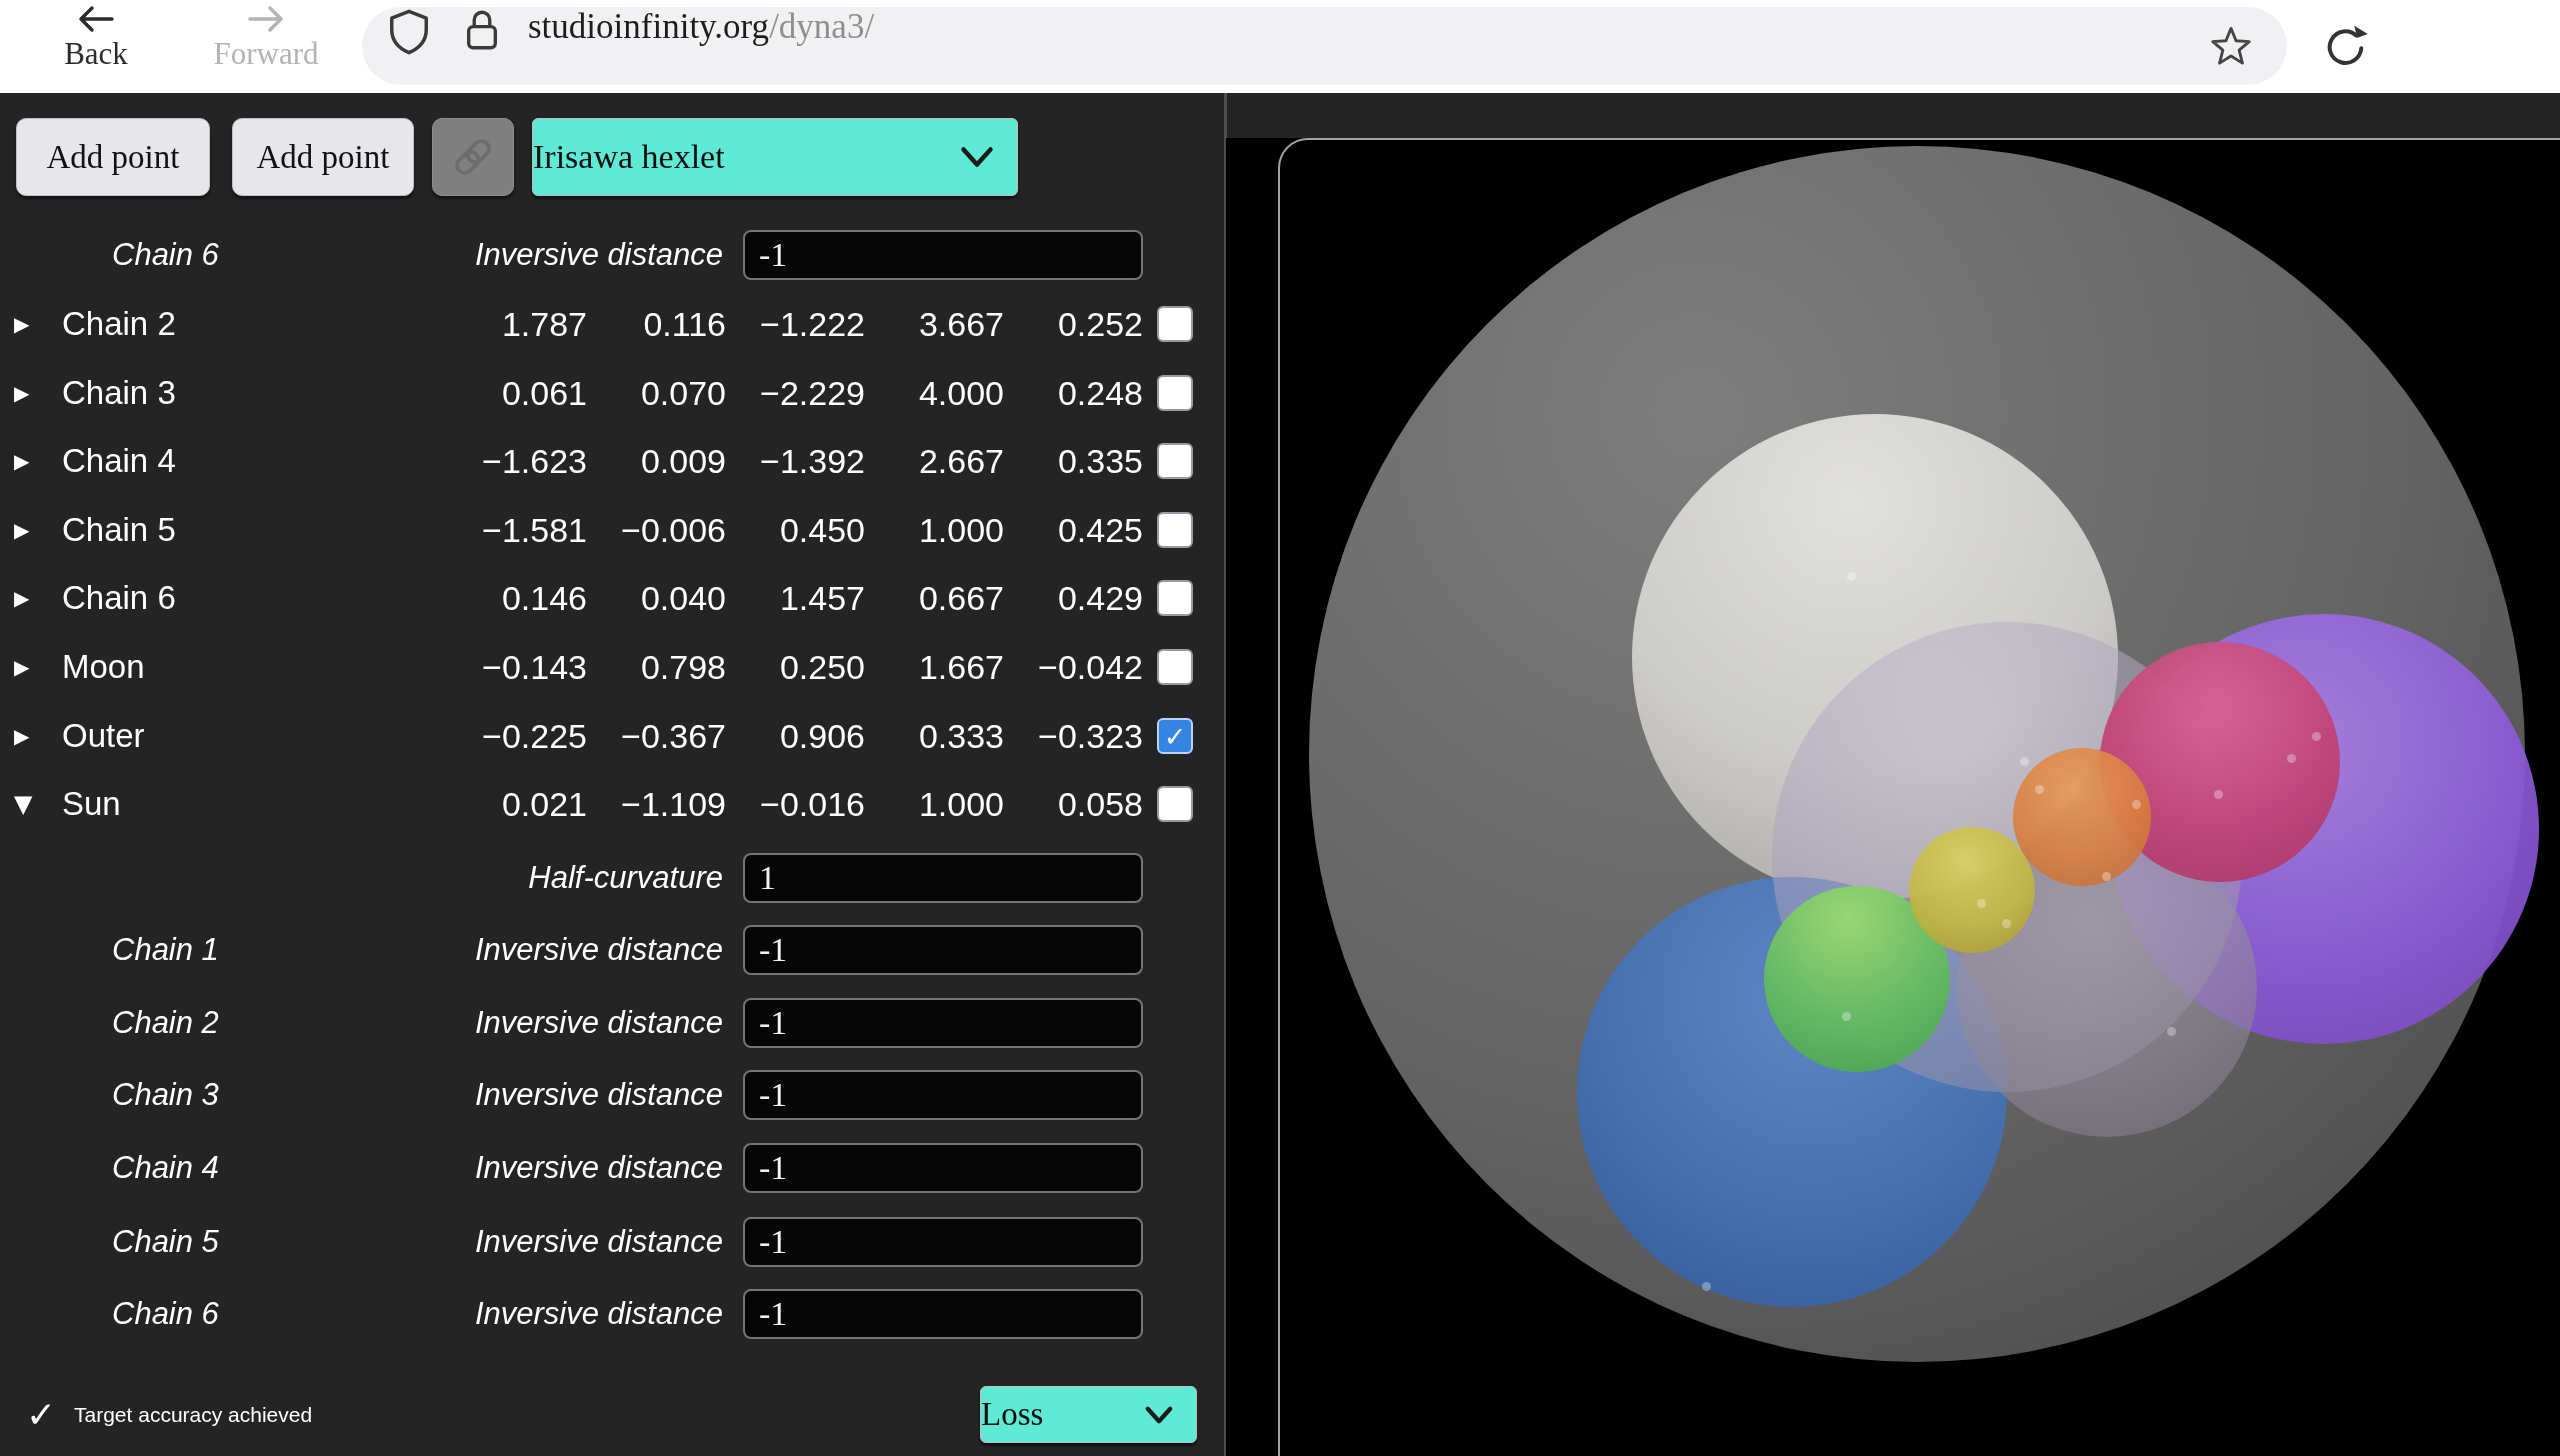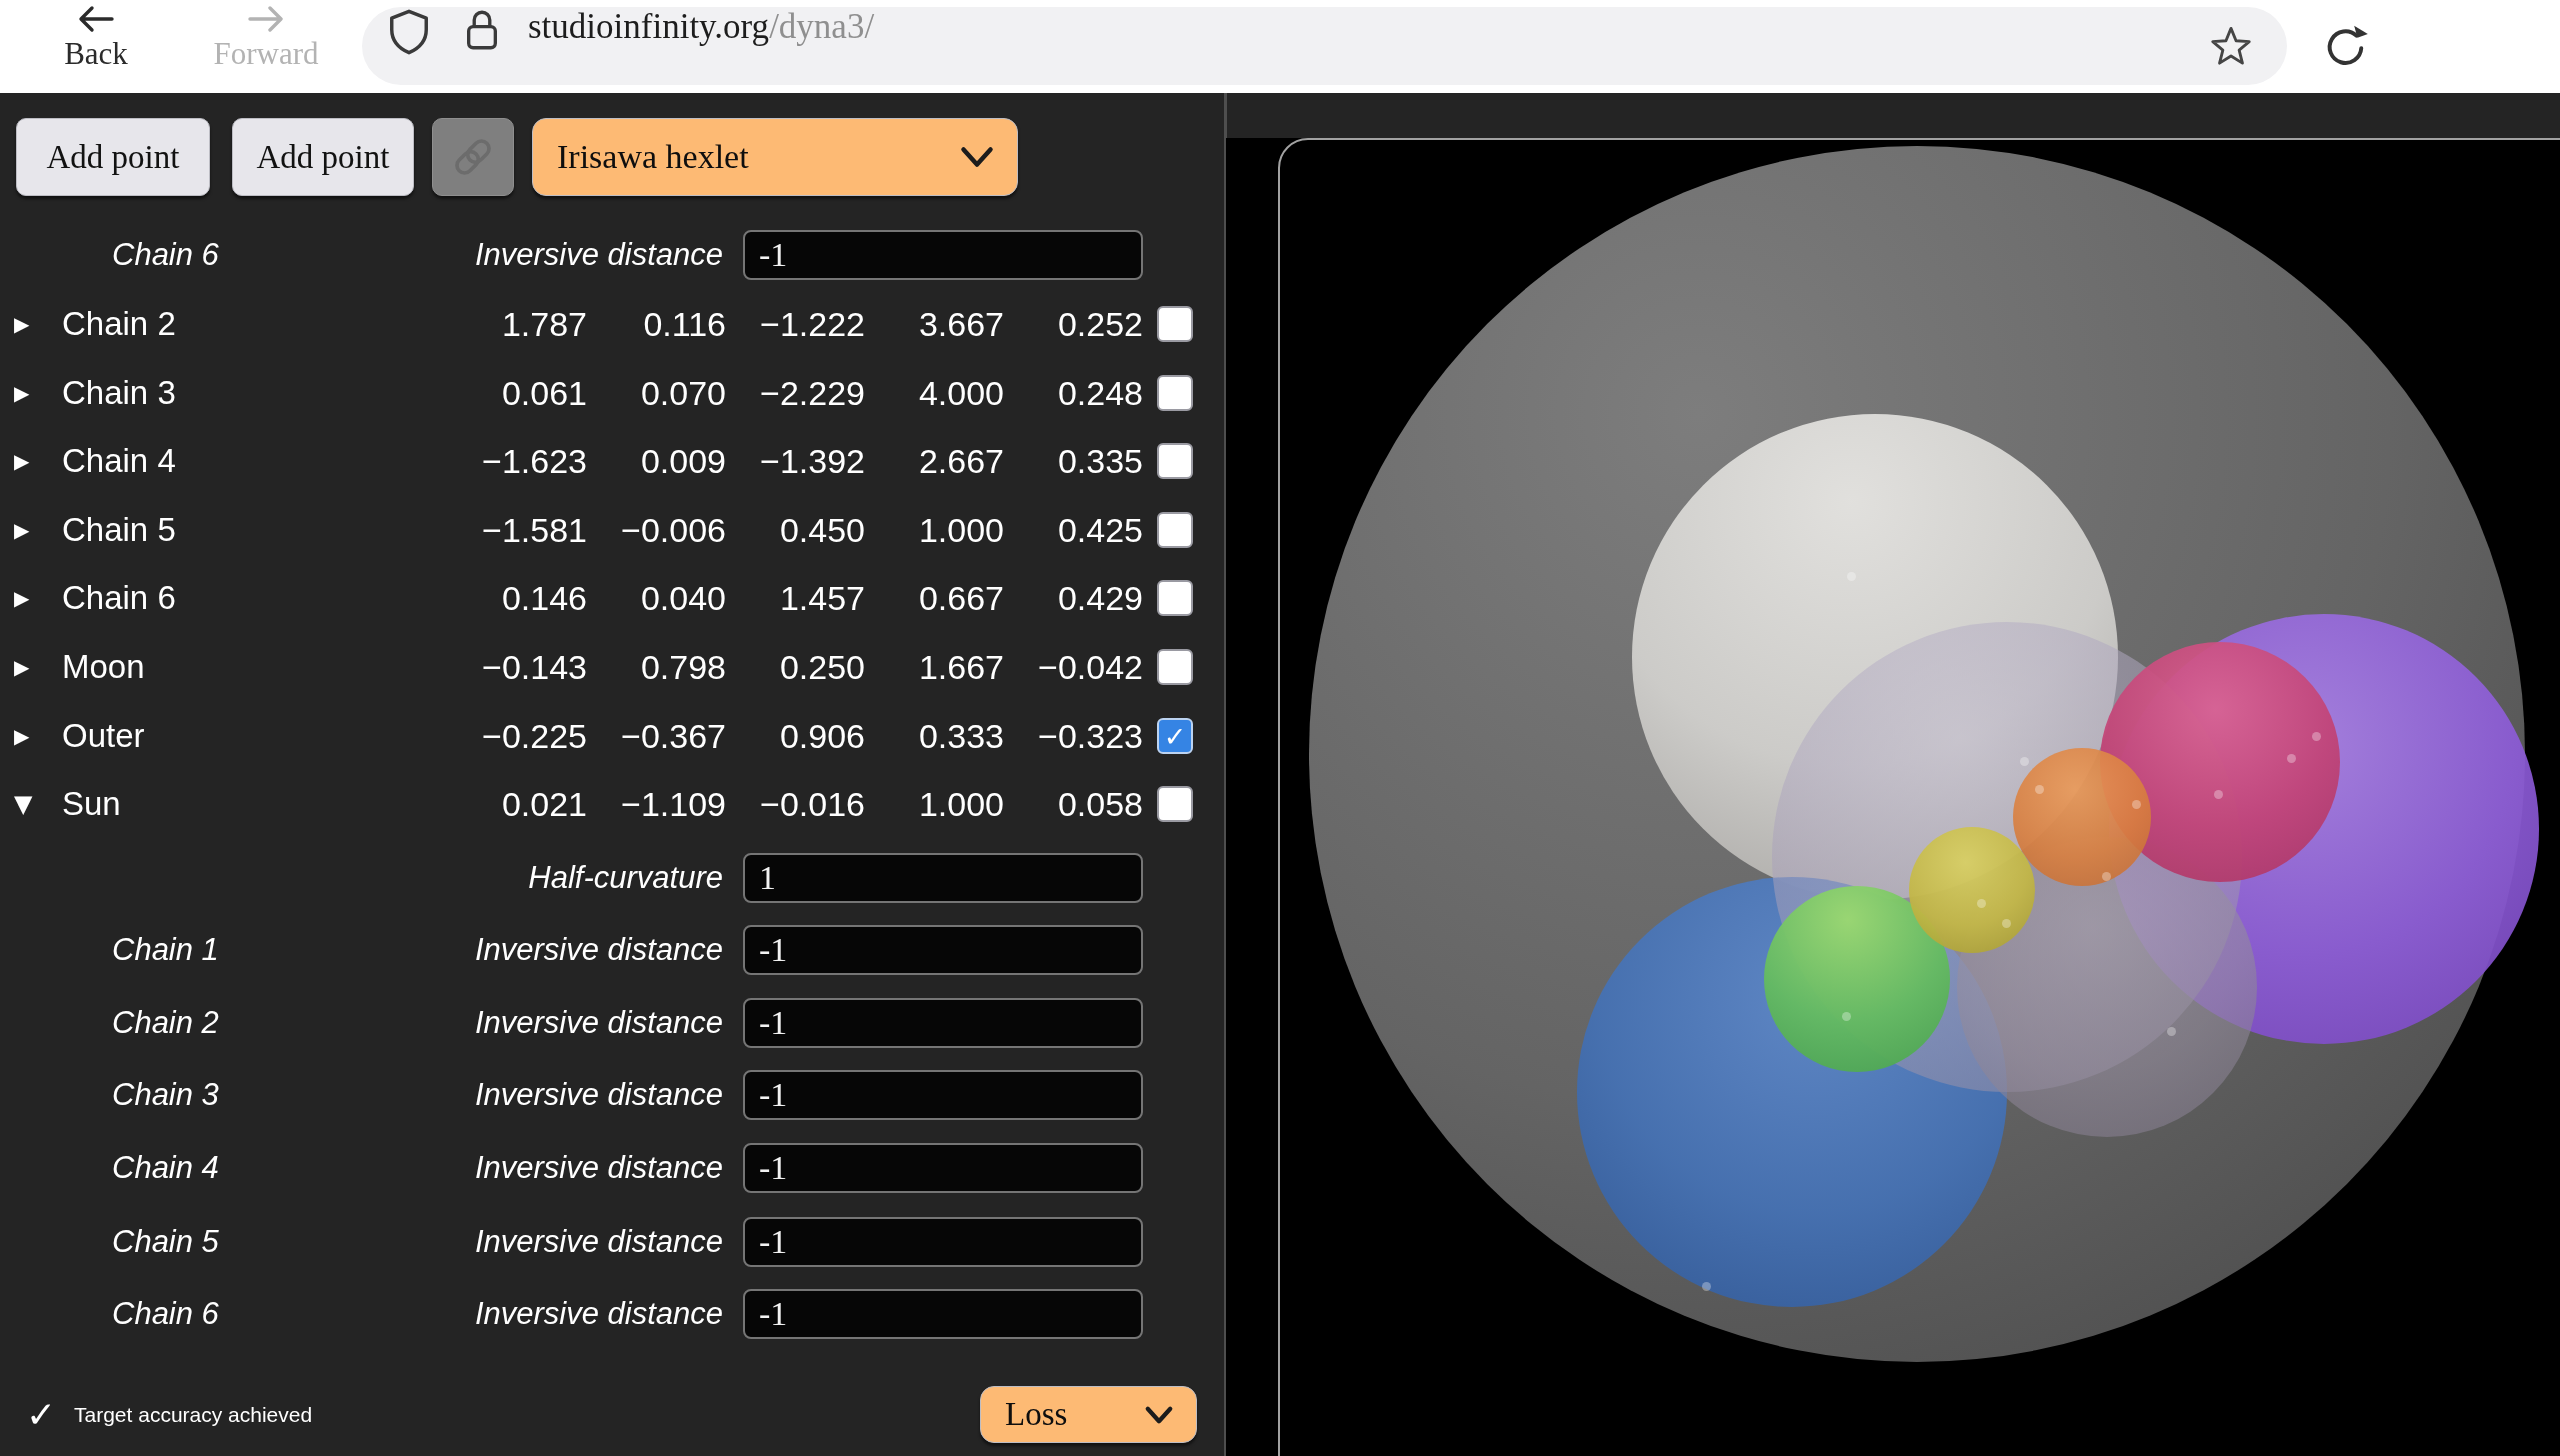--- a/index.html
+++ b/index.html
@@ -23,23 +23,23 @@
 
   
   .app{position:absolute;left:0;top:93px;width:2560px;height:1363px;background:#242424;}
   .divider{position:absolute;left:1224px;top:0;width:3px;height:1363px;background:#4e4e4e;}
 
   .btn{position:absolute;background:#e7e6eb;border:1px solid #bdbdc4;border-radius:10px;
        display:flex;align-items:center;justify-content:center;color:#121212;
        font-family:"Liberation Serif",serif;font-size:33px;
        box-shadow:0 3px 3px rgba(0,0,0,0.5);cursor:pointer;}
   .btn-link{background:#7f7f7f;border-color:#8f8f8f;}
-  .selectbox{position:absolute;background:#fdba74;border:1px solid #bdbdc4;border-radius:14px;
+  .selectbox{position:absolute;background:#5eead4;border:1px solid #bdbdc4;border-radius:6px;
        display:flex;align-items:center;color:#0e0e0e;font-family:"Liberation Serif",serif;
-       font-size:34px;padding-left:24px;box-shadow:0 3px 3px rgba(0,0,0,0.5);cursor:pointer;}
+       font-size:34px;box-shadow:0 3px 3px rgba(0,0,0,0.5);cursor:pointer;}
   .selectbox .chev{position:absolute;right:22px;top:50%;transform:translateY(-50%);}
 
   .detail-row{position:absolute;left:0;width:1224px;height:50px;}
   .detail-name{position:absolute;left:112px;top:0;height:50px;display:flex;align-items:center;
        color:#ffffff;font-family:"Liberation Sans",sans-serif;font-style:italic;font-size:31px;}
   .detail-field{position:absolute;left:0;width:723px;top:0;height:50px;display:flex;align-items:center;
        justify-content:flex-end;color:#ffffff;font-family:"Liberation Sans",sans-serif;
        font-style:italic;font-size:31px;}
   .detail-input{position:absolute;left:743px;top:0;width:400px;height:50px;background:#060606;
        border:2px solid #757575;border-radius:8px;color:#f2f2f2;

